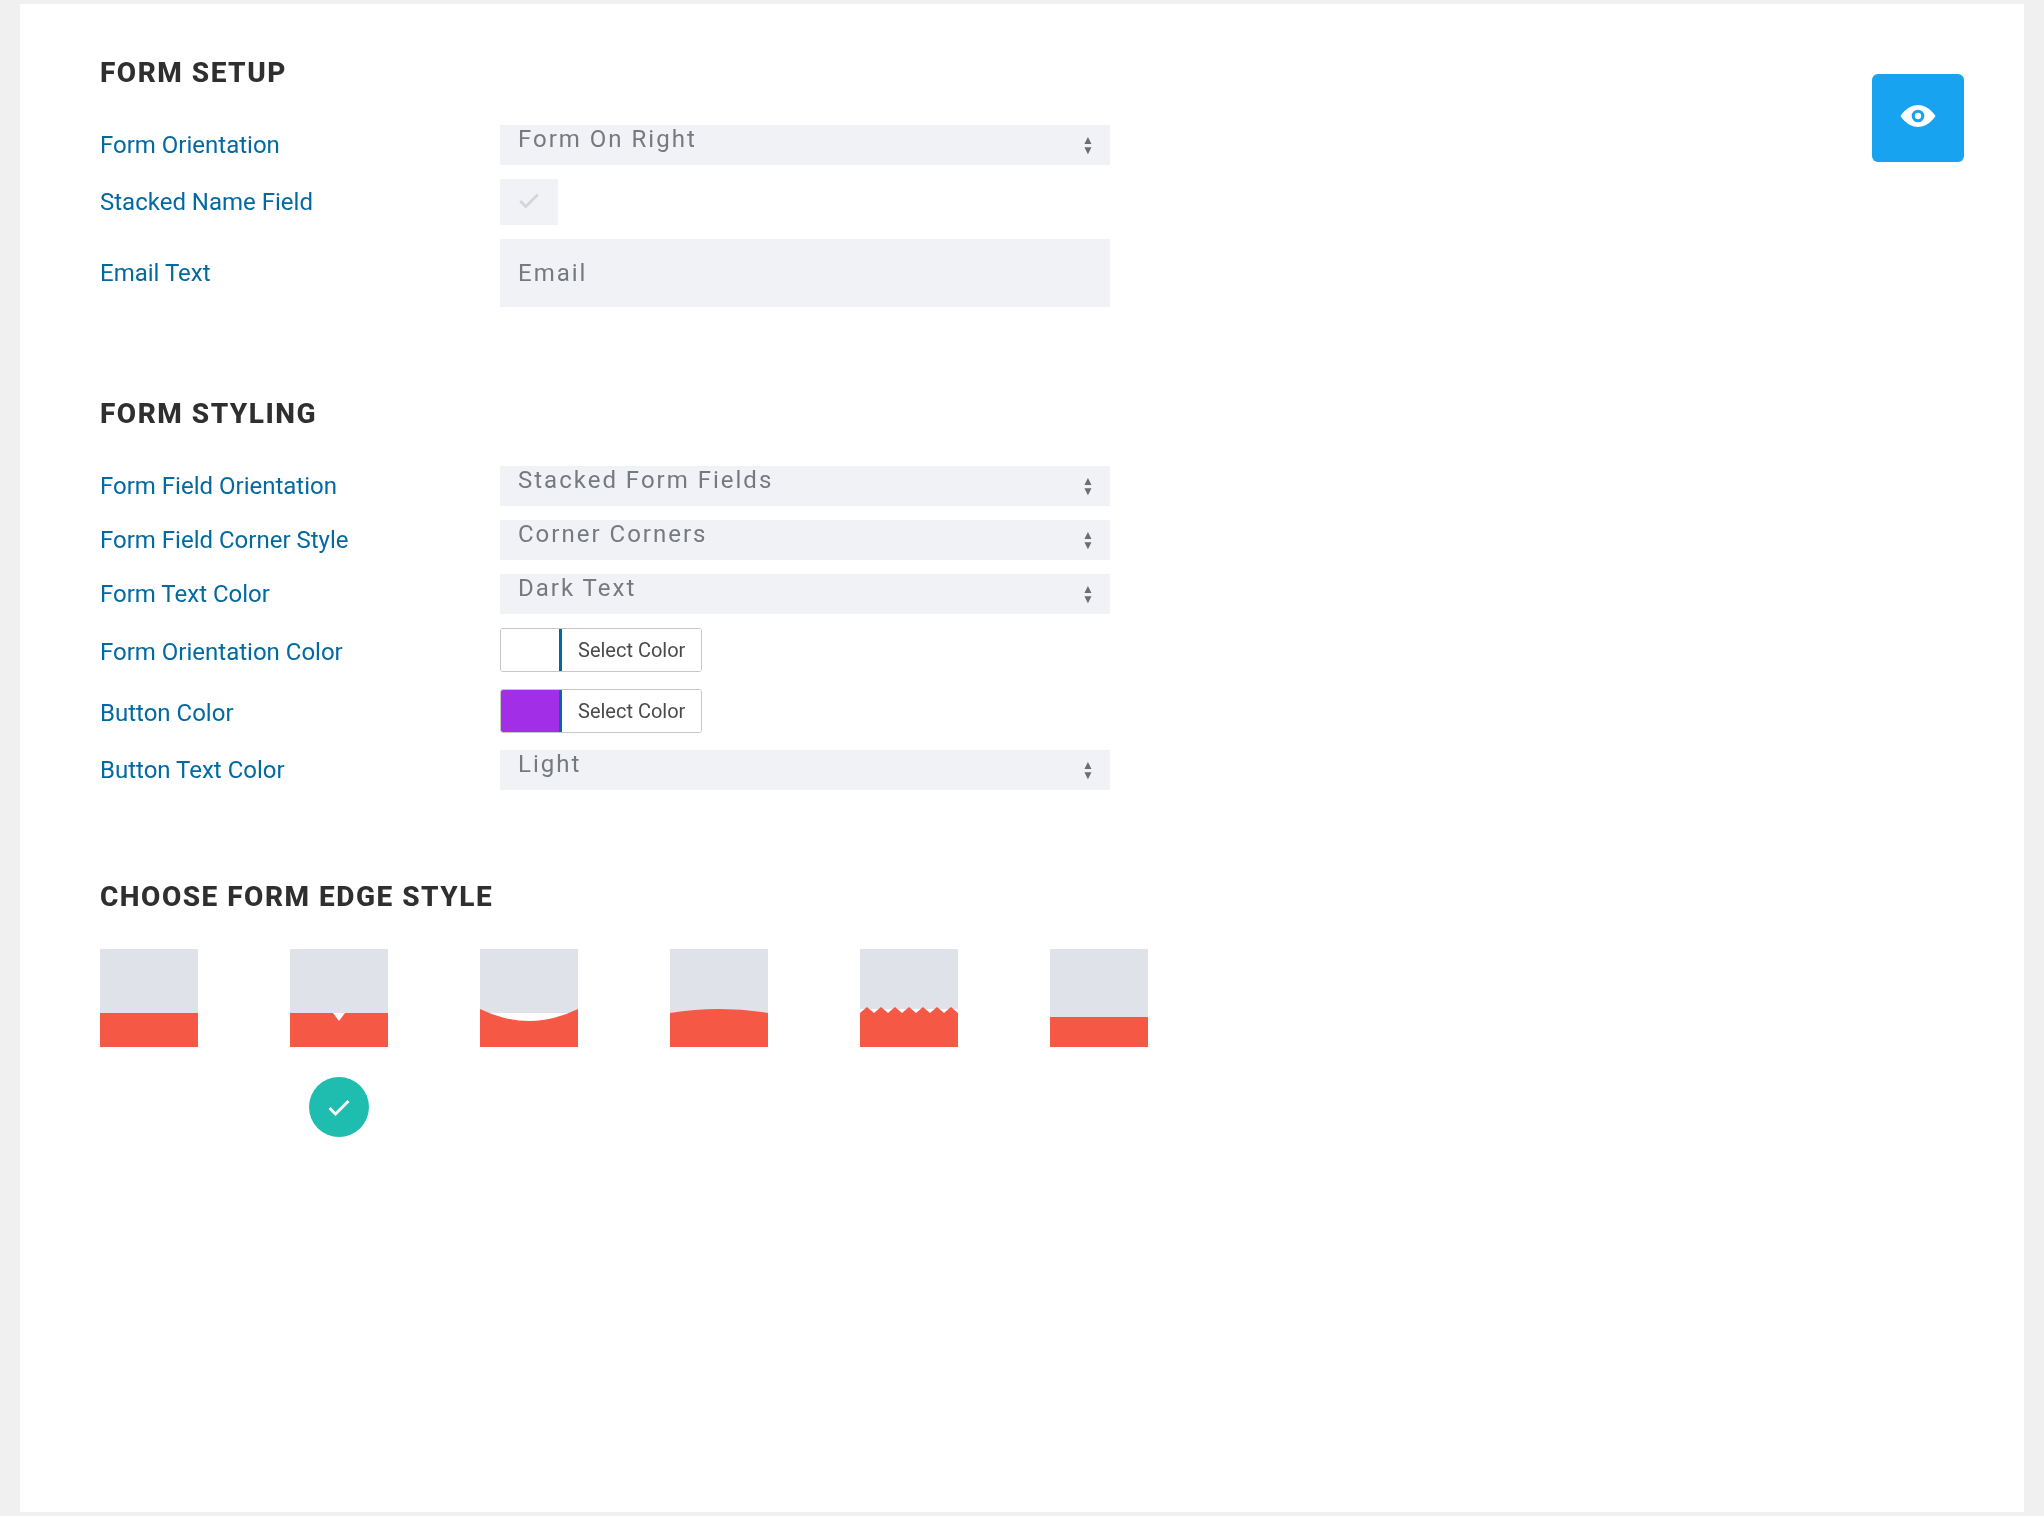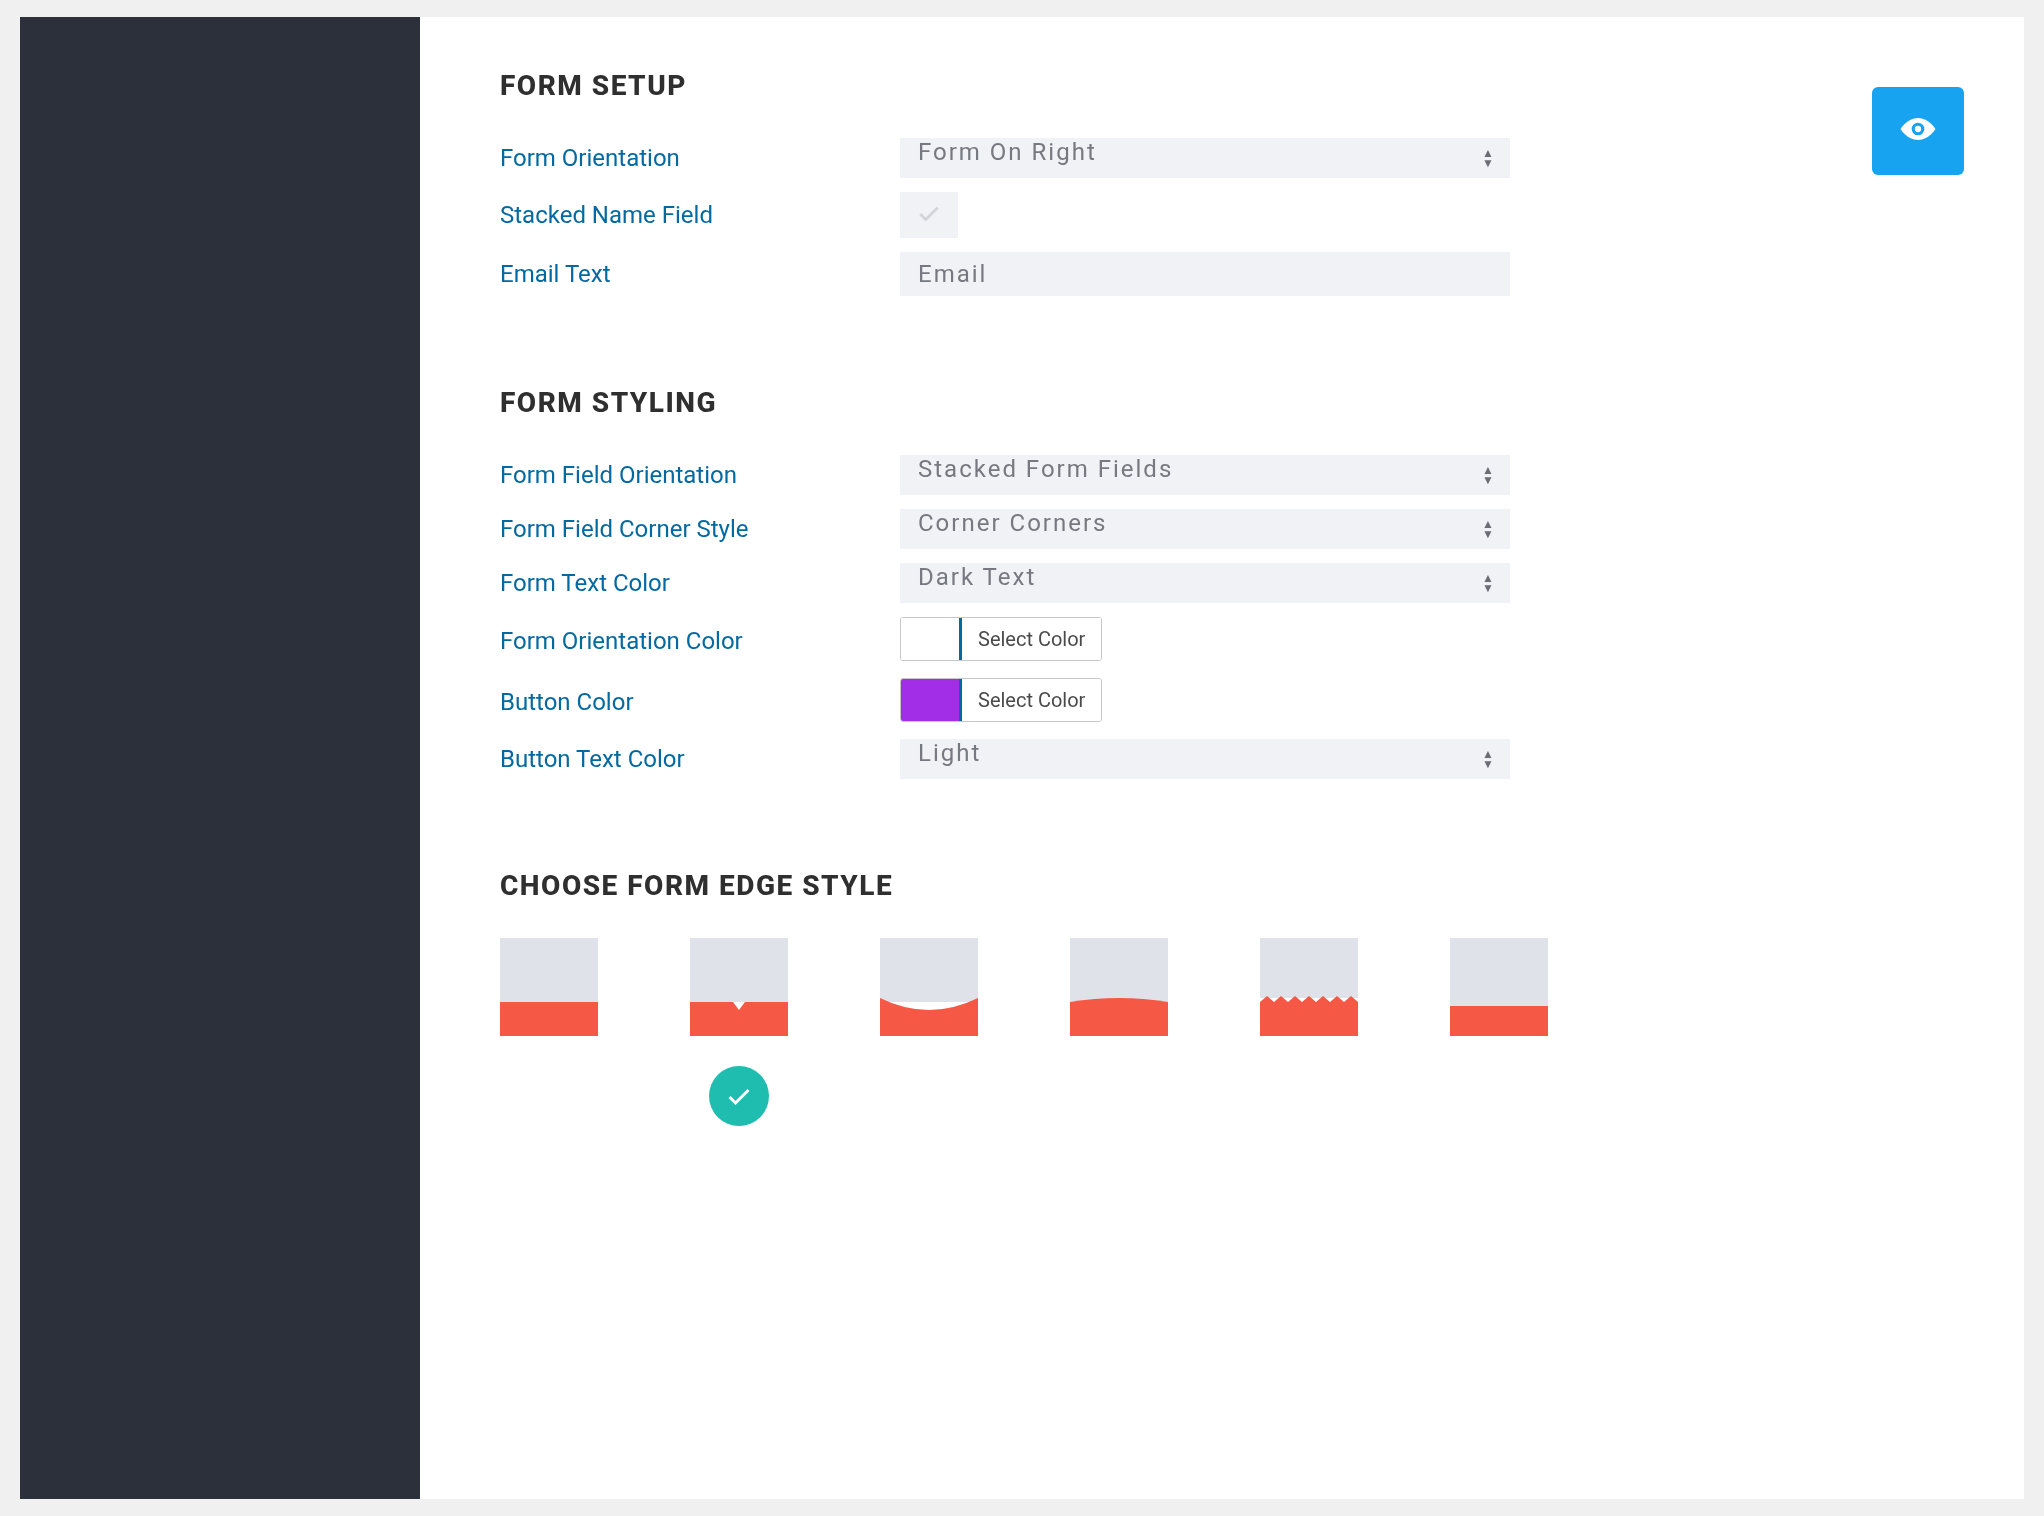--- a/index.html
+++ b/index.html
@@ -6,21 +6,22 @@
 body {
   font-family: -apple-system, BlinkMacSystemFont, "Segoe UI", Roboto, "Helvetica Neue", Arial, sans-serif;
   background: #f0f0f0;
   width: 2044px;
   height: 1516px;
   overflow: hidden;
 }
 .app-wrap {
   display: flex;
   height: 100%;
-  padding: 17px 20px;
+  padding: 4px 20px;
+  flex-direction: column;
 }
 .sidebar {
   width: 400px;
   background: #2b303b;
   flex-shrink: 0;
 }
 .main {
   flex: 1;
   background: #ffffff;
   position: relative;
@@ -76,21 +77,21 @@
   flex-direction: column;
   line-height: 0;
 }
 .select-arrows span {
   font-size: 12px;
   color: #6a6d74;
   line-height: 10px;
 }
 .text-input {
   background: #f1f2f6;
-  height: 44px;
+  height: 68px;
   border: none;
   width: 100%;
   padding: 0 18px;
   font-size: 24px;
   color: #76797f;
   letter-spacing: 2px;
   outline: none;
   font-family: inherit;
 }
 .checkbox-box {

